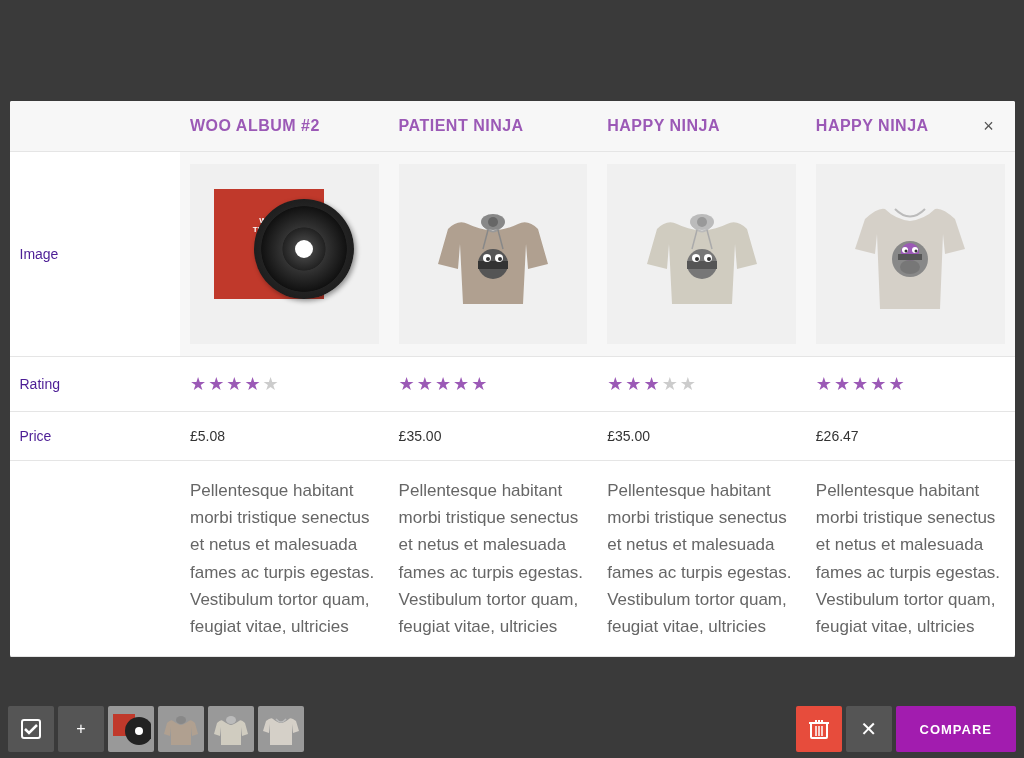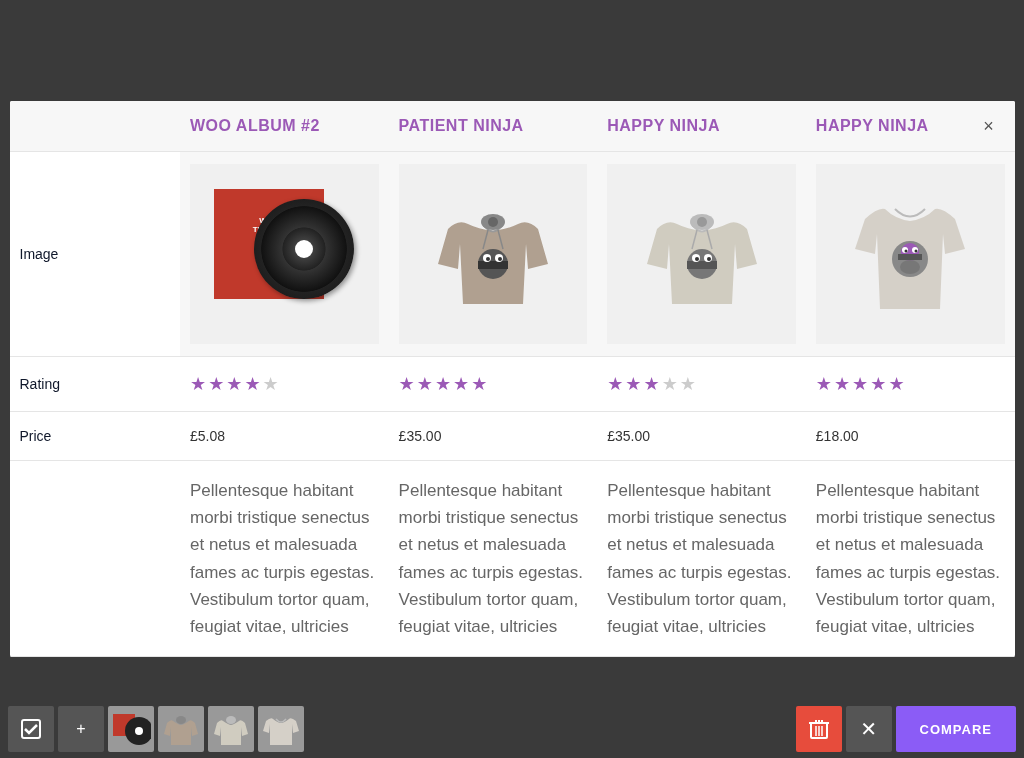--- a/index.html
+++ b/index.html
@@ -76,21 +76,21 @@
     thead tr th.label-header {
       color: #333;
     }
     tbody tr td {
       padding: 16px 10px;
       vertical-align: middle;
       border-bottom: 1px solid #e5e5e5;
       color: #333;
     }
     tbody tr td.label-cell {
-      color: #0f172a;
+      color: #4c1d95;
       font-weight: 400;
     }
     .product-image-cell {
       padding: 12px 10px;
       background: #f7f7f7;
       vertical-align: middle;
     }
     .product-image-wrapper {
       background: #f0f0f0;
       display: flex;
@@ -227,21 +227,21 @@
       color: white;
       font-size: 20px;
       border-radius: 2px;
       display: flex;
       align-items: center;
       justify-content: center;
     }
     .toolbar-compare-btn {
       height: 46px;
       padding: 0 24px;
-      background: #8b5cf6;
+      background: #a21caf;
       border: none;
       cursor: pointer;
       color: white;
       font-size: 13px;
       font-weight: 700;
       letter-spacing: 1px;
       border-radius: 2px;
       text-transform: uppercase;
     }
     .toolbar-spacer { flex: 1; }
@@ -406,21 +406,21 @@
                 <span class="star">★</span>
               </div>
             </td>
           </tr>
 
           <tr>
             <td class="label-cell">Price</td>
             <td>£5.08</td>
             <td>£35.00</td>
             <td>£35.00</td>
-            <td>£18.00</td>
+            <td>£26.47</td>
           </tr>
 
 
 
           <tr>
             <td class="label-cell"></td>
             <td>
               <span class="description-text">Pellentesque habitant morbi tristique senectus et netus et malesuada fames ac turpis egestas. Vestibulum tortor quam, feugiat vitae, ultricies</span>
             </td>
             <td>

